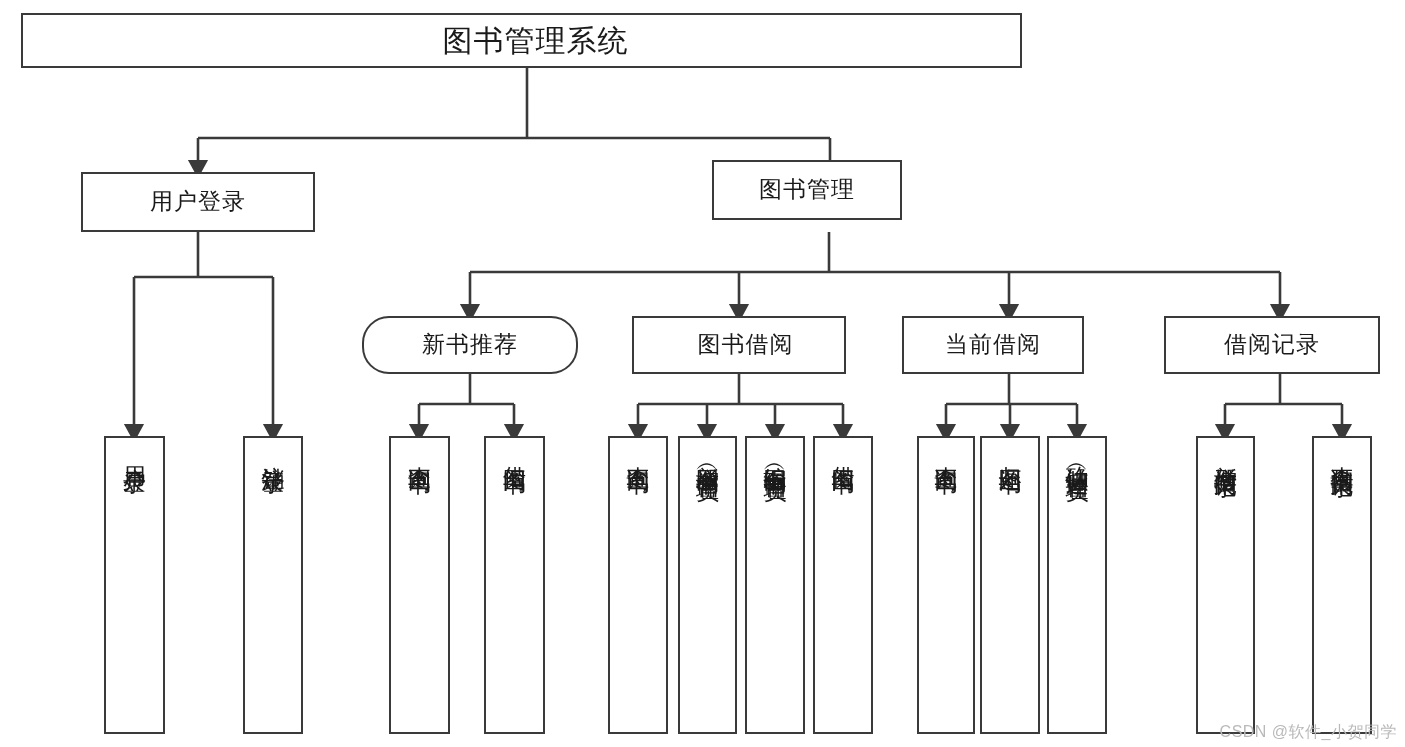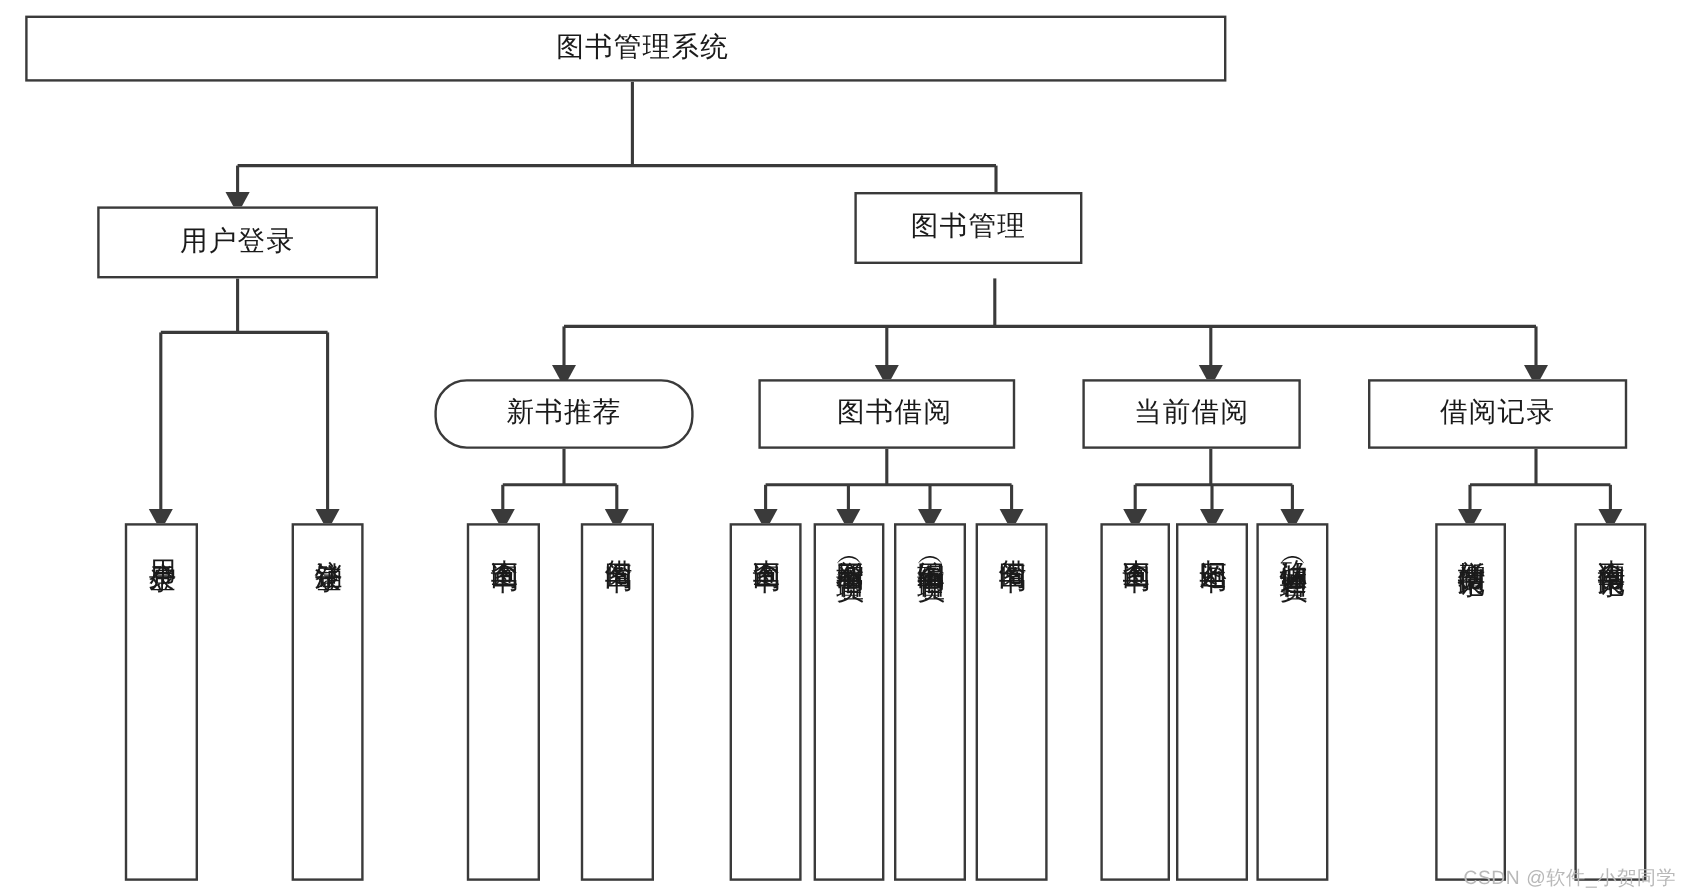--- a/index.html
+++ b/index.html
@@ -39,21 +39,21 @@
     display: block;
     text-align: center;
     line-height: 1.18;
     white-space: nowrap;
   }
   .node.horizontal .node-label {
     font-size: 23px;
     letter-spacing: 1px;
   }
   .node.root .node-label {
-    font-size: 23px;
+    font-size: 30px;
     letter-spacing: 1px;
     margin-left: 28px;
   }
   .node.vertical {
     align-items: flex-start;
     justify-content: center;
     padding-top: 10px;
   }
   .node.vertical .node-label {
     writing-mode: vertical-rl;
@@ -144,21 +144,21 @@
 
   <div class="node horizontal" style="left:362px; top:316px; width:216px; height:58px;border-radius:27px;">
     <span class="node-label">新书推荐</span>
   </div>
   <div class="node horizontal" style="left:632px; top:316px; width:214px; height:58px;padding-left:13px;">
     <span class="node-label">图书借阅</span>
   </div>
   <div class="node horizontal" style="left:902px; top:316px; width:182px; height:58px;">
     <span class="node-label">当前借阅</span>
   </div>
-  <div class="node horizontal" style="left:1140px; top:316px; width:216px; height:58px;">
+  <div class="node horizontal" style="left:1164px; top:316px; width:216px; height:58px;">
     <span class="node-label">借阅记录</span>
   </div>
 
   <div class="node vertical" style="left:104px; top:436px; width:61px; height:298px;">
     <span class="node-label">用户登录</span>
   </div>
   <div class="node vertical" style="left:243px; top:436px; width:60px; height:298px;">
     <span class="node-label">注销登录</span>
   </div>
   <div class="node vertical" style="left:389px; top:436px; width:61px; height:298px;">

